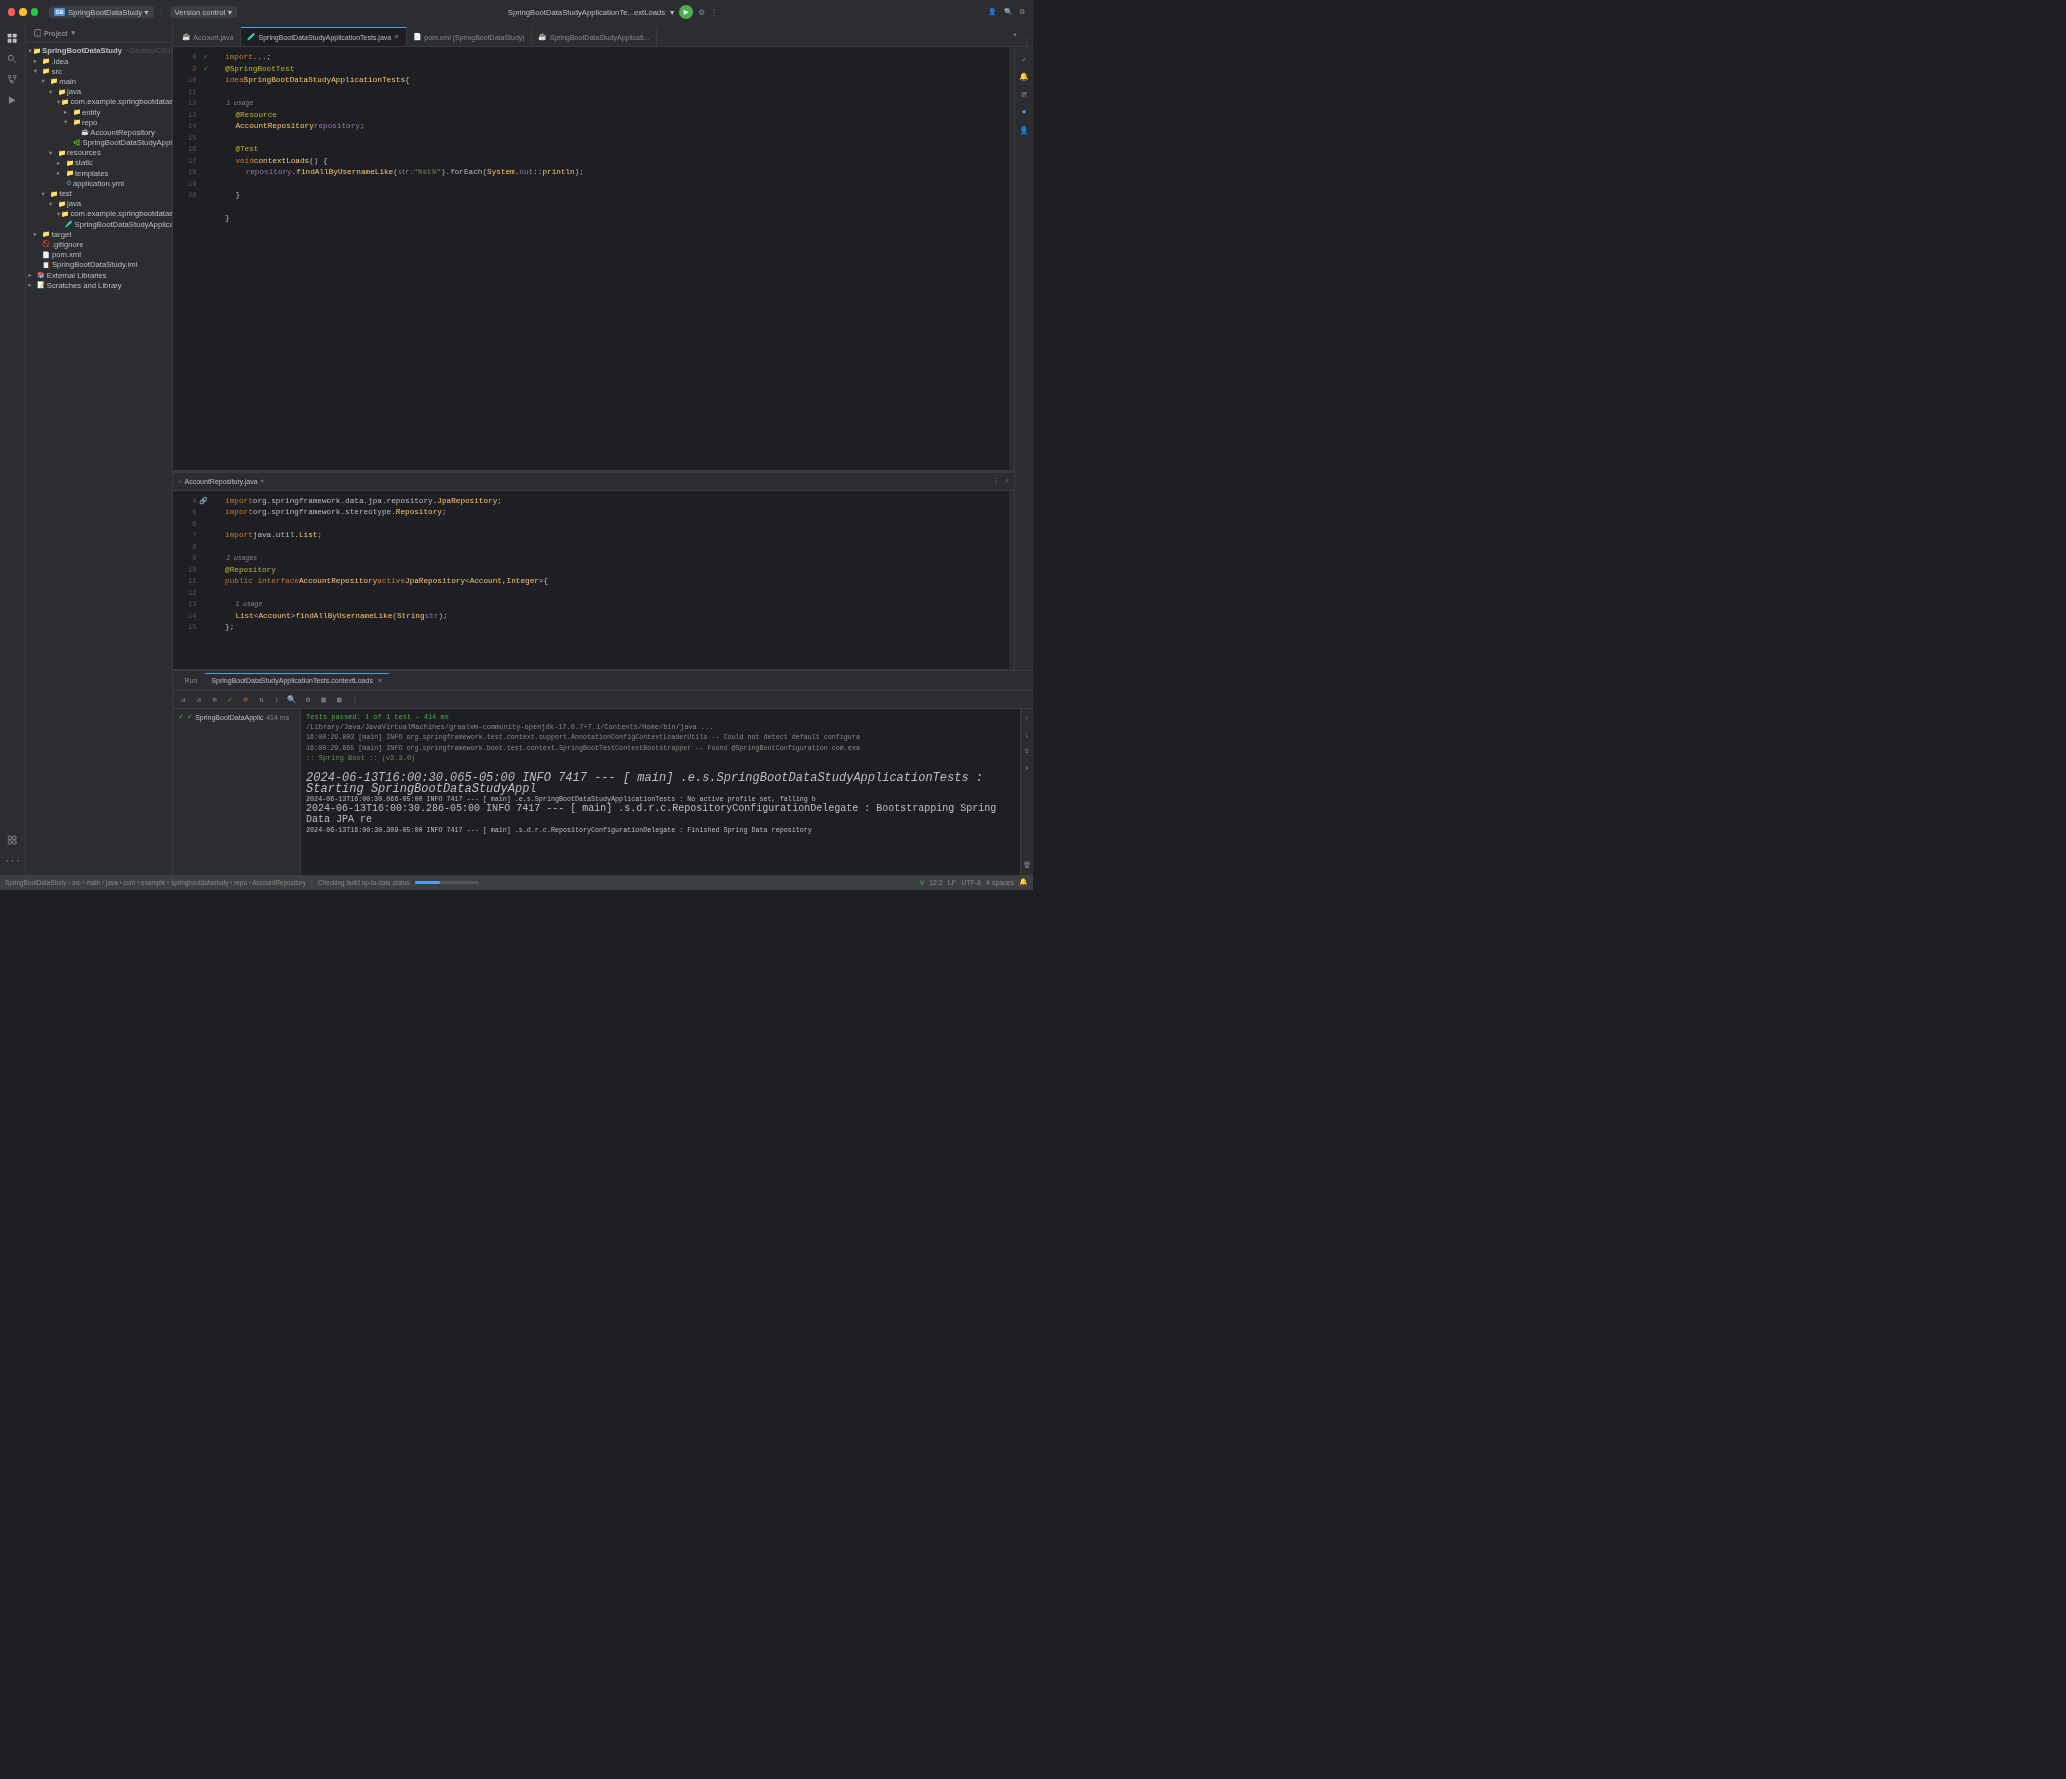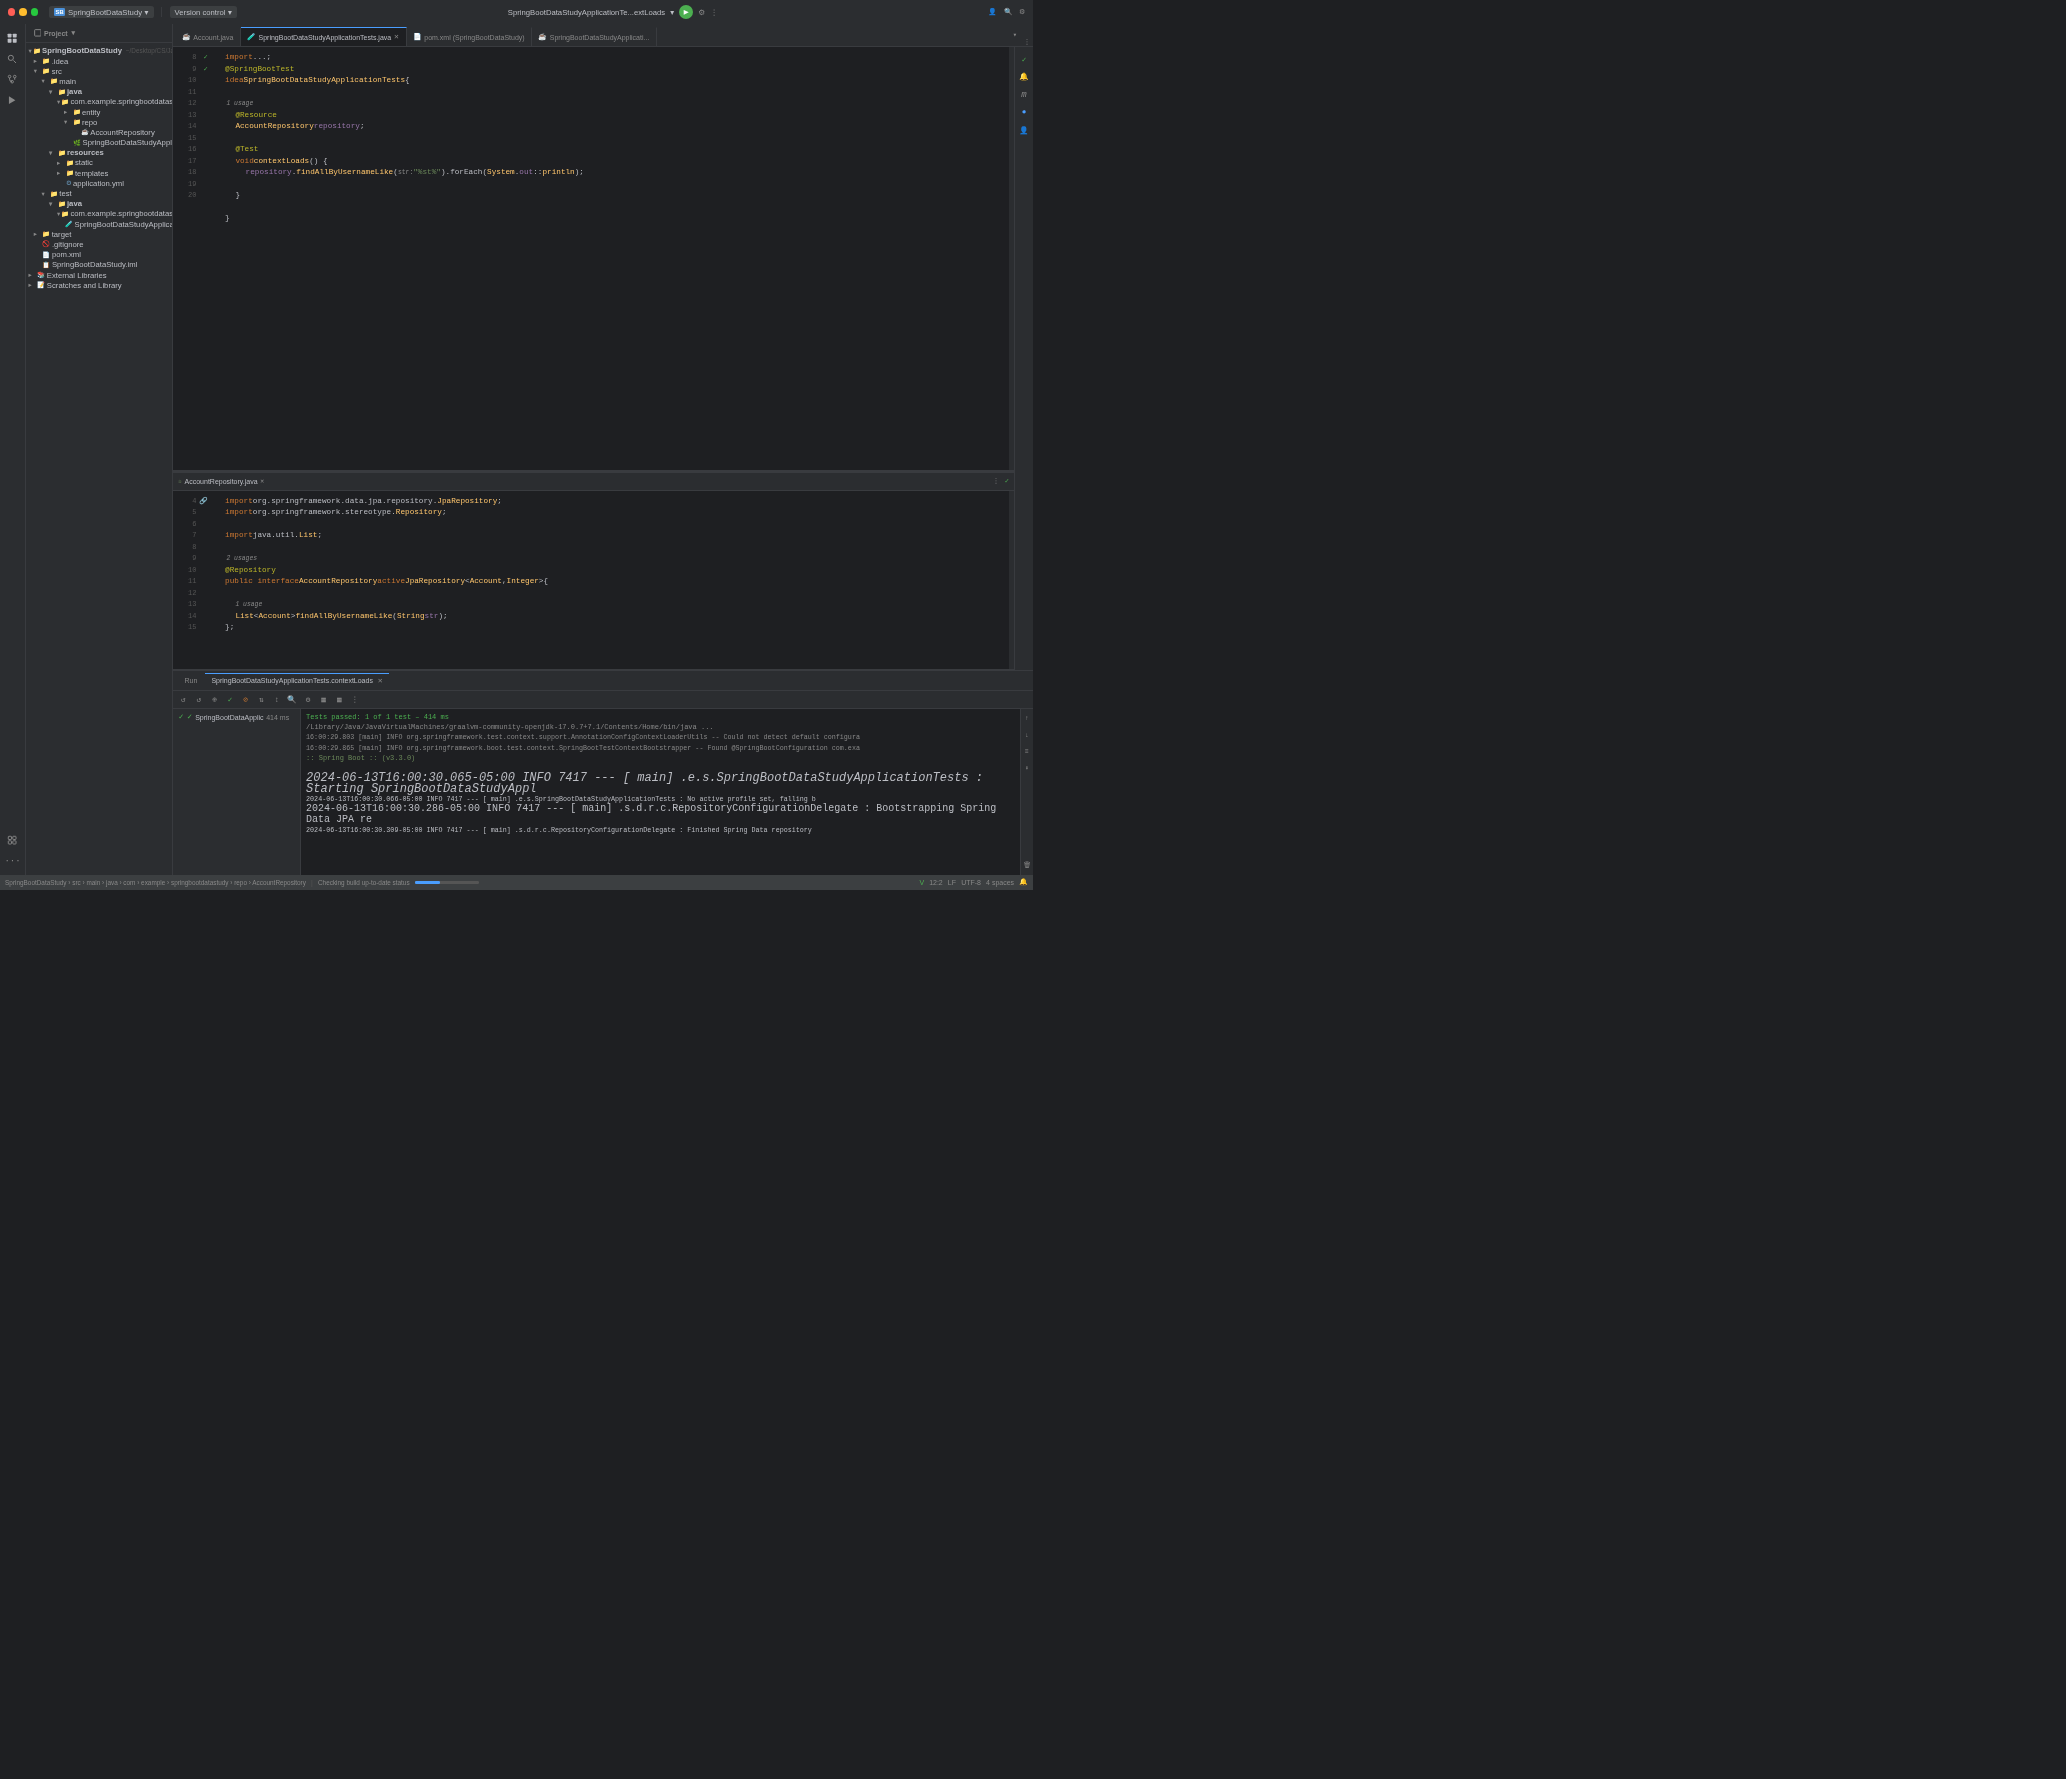--- a/index.html
+++ b/index.html
@@ -453,21 +453,21 @@
     .progress-bar-fill {
       width: 40%;
       height: 100%;
       background: #4a9eff;
       border-radius: 1.3px;
     }
 
     
     .indent-1 { padding-left: 7.7px; }
     .indent-2 { padding-left: 15.4px; }
-    .indent-3 { padding-left: 23px; font-weight: bold; }
+    .indent-3 { padding-left: 23px; }
     .indent-4 { padding-left: 31px; }
     .indent-5 { padding-left: 38px; }
     .indent-6 { padding-left: 46px; }
 
     .check-green { color: #4caf50; font-size: 7px; }
     .usage-hint { color: #888; font-size: 6.4px; font-style: italic; padding-left: 1.3px; }
   </style>
 </head>
 <body>
 

